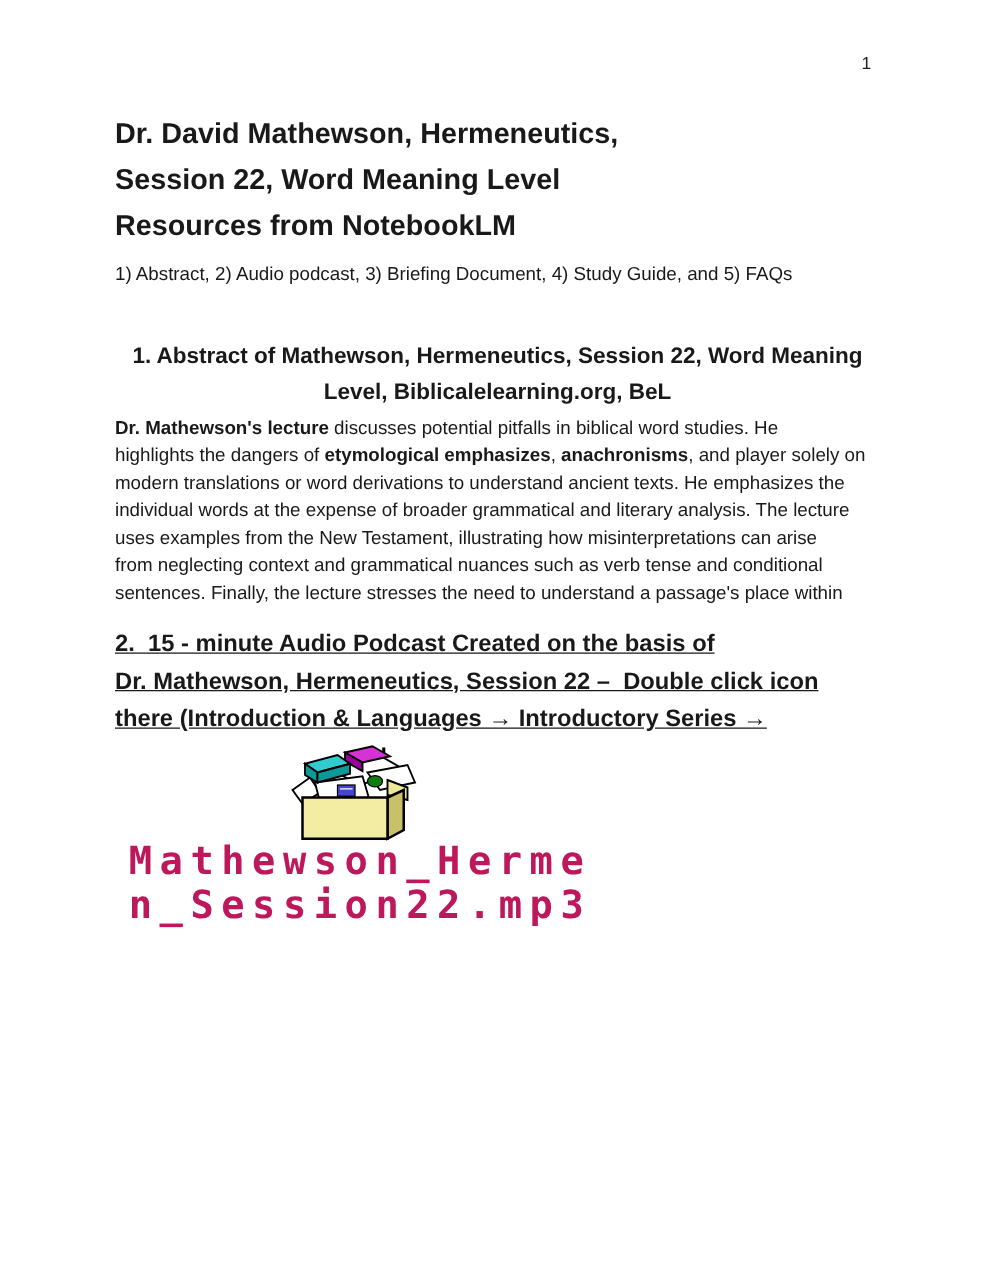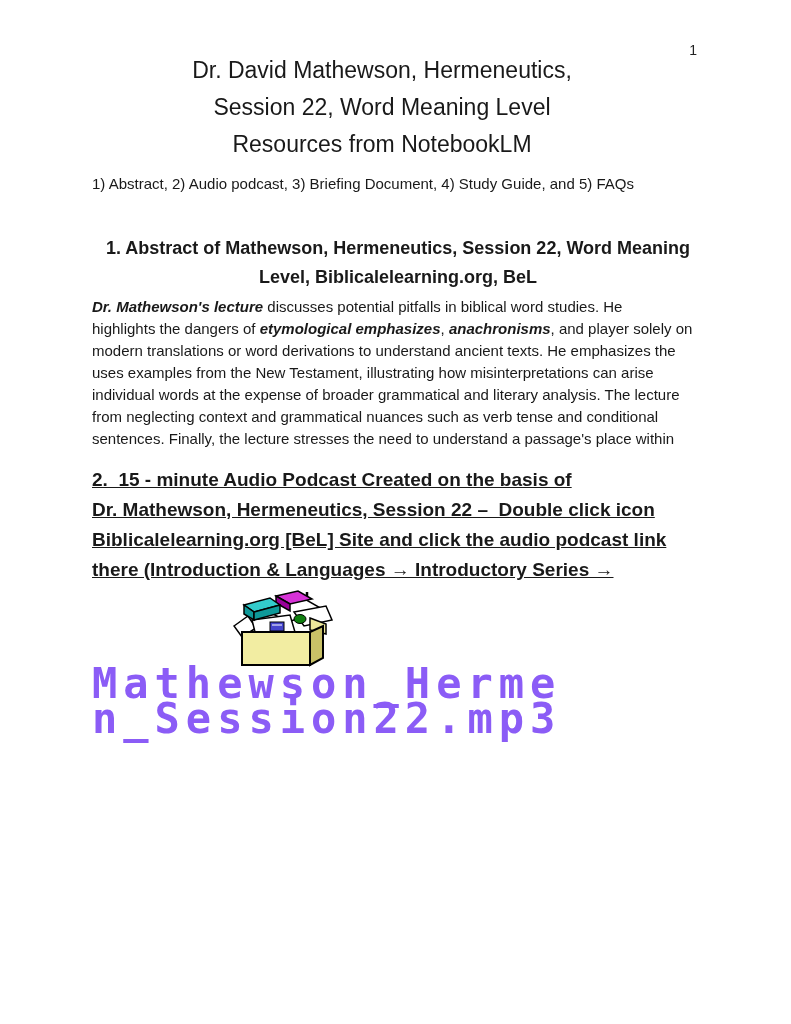--- a/index.html
+++ b/index.html
@@ -12,25 +12,25 @@
     overflow: hidden;
   }
   .page-number {
     position: absolute; top: 42px; right: 94px;
     font-size: 14px; color: #222;
   }
   .content {
     position: absolute; left: 92px; top: 0; width: 612px;
   }
   .line { white-space: pre; }
-  .b { font-weight: bold; font-style: italic; }
+  .b { font-weight: bold; }
 
   .doc-title {
-    margin-top: 52px; width: 580px; text-align: center;
-    font-weight: normal; font-size: 23px;
+    margin-top: 88px; width: 580px; text-align: left;
+    font-weight: bold; font-size: 23px;
   }
   .doc-title .line { line-height: 37px; }
 
   .toc { margin-top: 10px; font-size: 15px; line-height: 21px; }
 
   .h1 {
     margin-top: 40px; font-weight: bold; font-size: 18px; text-align: center;
   }
   .h1 .line { line-height: 29px; }
 
@@ -42,22 +42,22 @@
   }
   .h2 .line { line-height: 30px; }
 
   .attachment { margin-top: 3px; }
   .attachment .icon-wrap {
     margin-left: 136px; width: 107px; height: 80px; cursor: pointer;
   }
   .filename {
     width: 392px; text-align: center; margin-top: -2px;
     font-family: "DejaVu Sans Mono", monospace;
-    font-weight: bold; font-size: 42px; letter-spacing: 6px;
-    color: #8b5cf6;
+    font-weight: bold; font-size: 31px; letter-spacing: 6px;
+    color: #be185d;
   }
   .filename .line { line-height: 35px; white-space: pre; }
 </style>
 </head>
 <body>
 
 <div class="page-number">1</div>
 
 <div class="content">
 
@@ -71,30 +71,29 @@
 
   <div class="h1">
       <div class="line">1. Abstract of Mathewson, Hermeneutics, Session 22, Word Meaning</div>
       <div class="line">Level, Biblicalelearning.org, BeL</div>
     </div>
 
   <div class="para">
       <div class="line"><span class="b">Dr. Mathewson's lecture</span><span> discusses potential pitfalls in biblical word studies. He</span></div>
       <div class="line"><span>highlights the dangers of </span><span class="b">etymological emphasizes</span><span>, </span><span class="b">anachronisms</span><span>, and player solely on</span></div>
       <div class="line"><span>modern translations or word derivations to understand ancient texts. He emphasizes the</span></div>
+      <div class="line"><span>individual words at the expense of broader grammatical and literary analysis. The lecture</span></div>
       <div class="line"><span>uses examples from the New Testament, illustrating how misinterpretations can arise</span></div>
-      <div class="line"><span>individual words at the expense of broader grammatical and literary analysis. The lecture</span></div>
       <div class="line"><span>from neglecting context and grammatical nuances such as verb tense and conditional</span></div>
       <div class="line"><span>sentences. Finally, the lecture stresses the need to understand a passage's place within</span></div>
     </div>
 
   <div class="h2">
       <div class="line">2.  15 - minute Audio Podcast Created on the basis of</div>
       <div class="line">Dr. Mathewson, Hermeneutics, Session 22 –  Double click icon</div>
-      <div class="line">Biblicalelearning.org [BeL] Site and click the audio podcast link</div>
       <div class="line">there (Introduction &amp; Languages → Introductory Series →</div>
     </div>
 
   <div class="attachment">
     <div class="icon-wrap">
       <svg width="107" height="80" viewBox="0 0 107 80" xmlns="http://www.w3.org/2000/svg">
 
         <line x1="79" y1="4" x2="79" y2="32" stroke="#000" stroke-width="2.5"></line>
 
         <polygon points="30,18 75,10 96,22 60,34" stroke="#000" stroke-width="1.5" fill="#FFFFFF"></polygon>

